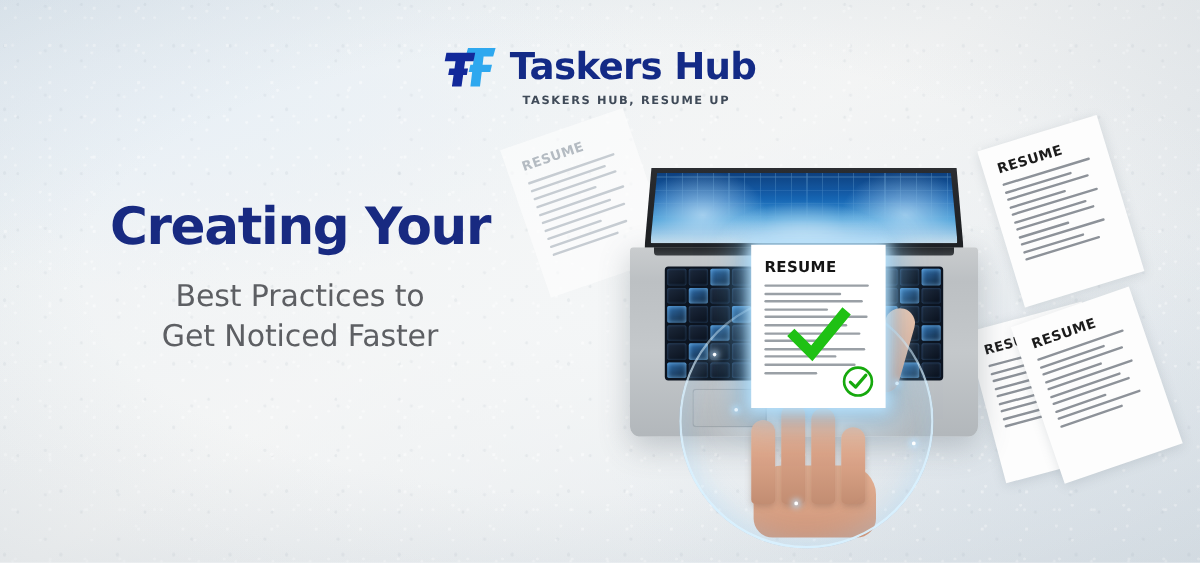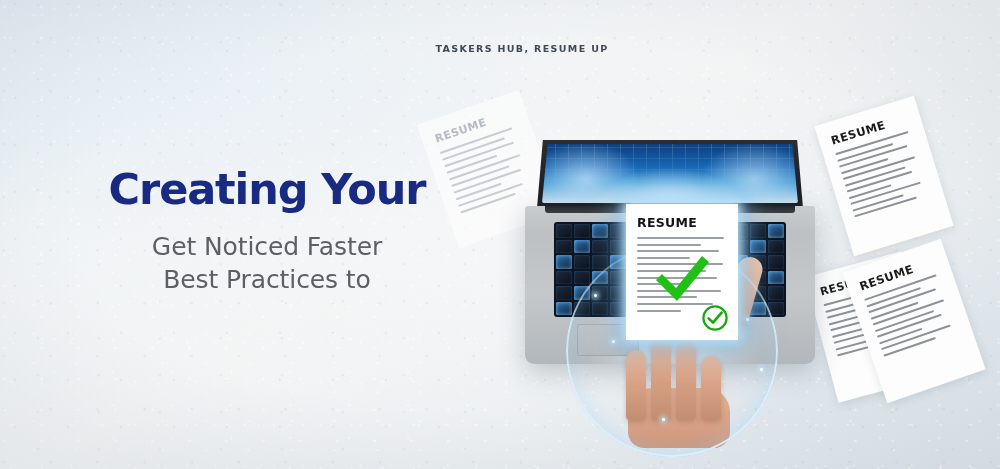--- a/index.html
+++ b/index.html
@@ -58,21 +58,21 @@
   }
   .logo-tag {
     margin-top:5px; margin-left:44px;
     font-size:9.5px; font-weight:700; letter-spacing:1.35px;
     color:#3f4a58;
     font-family:"DejaVu Sans", sans-serif;
   }
 
   
   .copy {
-    position:absolute; left:17px; top:168px; width:500px;
+    position:absolute; left:0; top:168px; width:500px;
     text-align:center; z-index:30;
   }
   .h-line1 {
     font-size:43px; font-weight:700; letter-spacing:-1.1px;
     color:#182a81; line-height:1.0;
     font-family:"DejaVu Sans", sans-serif;
   }
   .h-line2 {
     font-size:50px; font-weight:700; letter-spacing:-.4px;
     color:#1790d8; line-height:1.06; margin-top:2px;
@@ -479,24 +479,35 @@
 
     <svg class="check-circle" viewBox="0 0 28 28">
       <circle cx="14" cy="14" r="11.6" fill="none" stroke="#16a90d" stroke-width="2.2"></circle>
       <path d="M7.6 14.4 L12 18.6 L20.6 8.6" fill="none" stroke="#16a90d" stroke-width="2.6" stroke-linecap="round" stroke-linejoin="round"></path>
     </svg>
   </div>
 
   <div class="vignette"></div>
 
   <div class="logo-wrap">
+    <div class="logo-row">
+      <svg class="logo-mark" viewBox="0 0 44 36">
+
+        <path d="M20 2 L43 2 L41 9 L33 9 L30 34 L22 34 L25 9 L18 9 Z" fill="#2ea8ef"></path>
+        <path d="M22 16 L40 16 L38.6 22 L20.6 22 Z" fill="#2ea8ef"></path>
+
+        <path d="M2 6 L26 6 L24.6 13 L17.6 13 L14.6 34 L6.6 34 L9.6 13 L0.6 13 Z" fill="#12299a"></path>
+        <path d="M4.5 19 L20 19 L19 24.5 L3.5 24.5 Z" fill="#12299a"></path>
+      </svg>
+      <div class="logo-word">Taskers Hub</div>
+    </div>
     <div class="logo-tag">TASKERS HUB, RESUME UP</div>
   </div>
 
   <div class="copy">
     <div class="h-line1">Creating Your</div>
     <div class="sub">
+      <div>Best Practices to</div>
       <div>Get Noticed Faster</div>
-      <div>Best Practices to</div>
     </div>
   </div>
 
 </div>
 
 </body></html>

